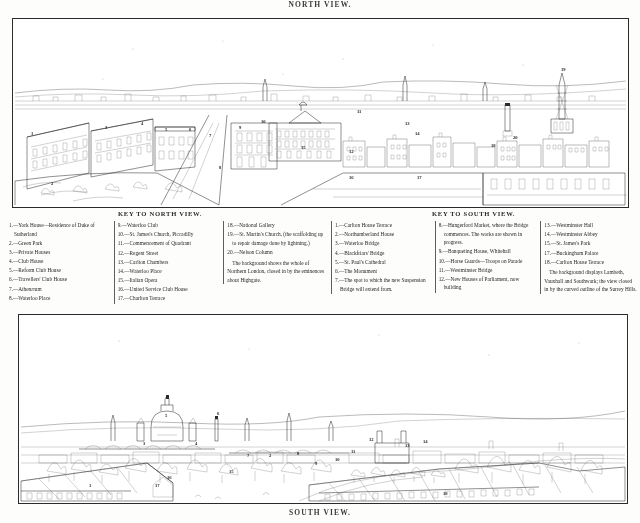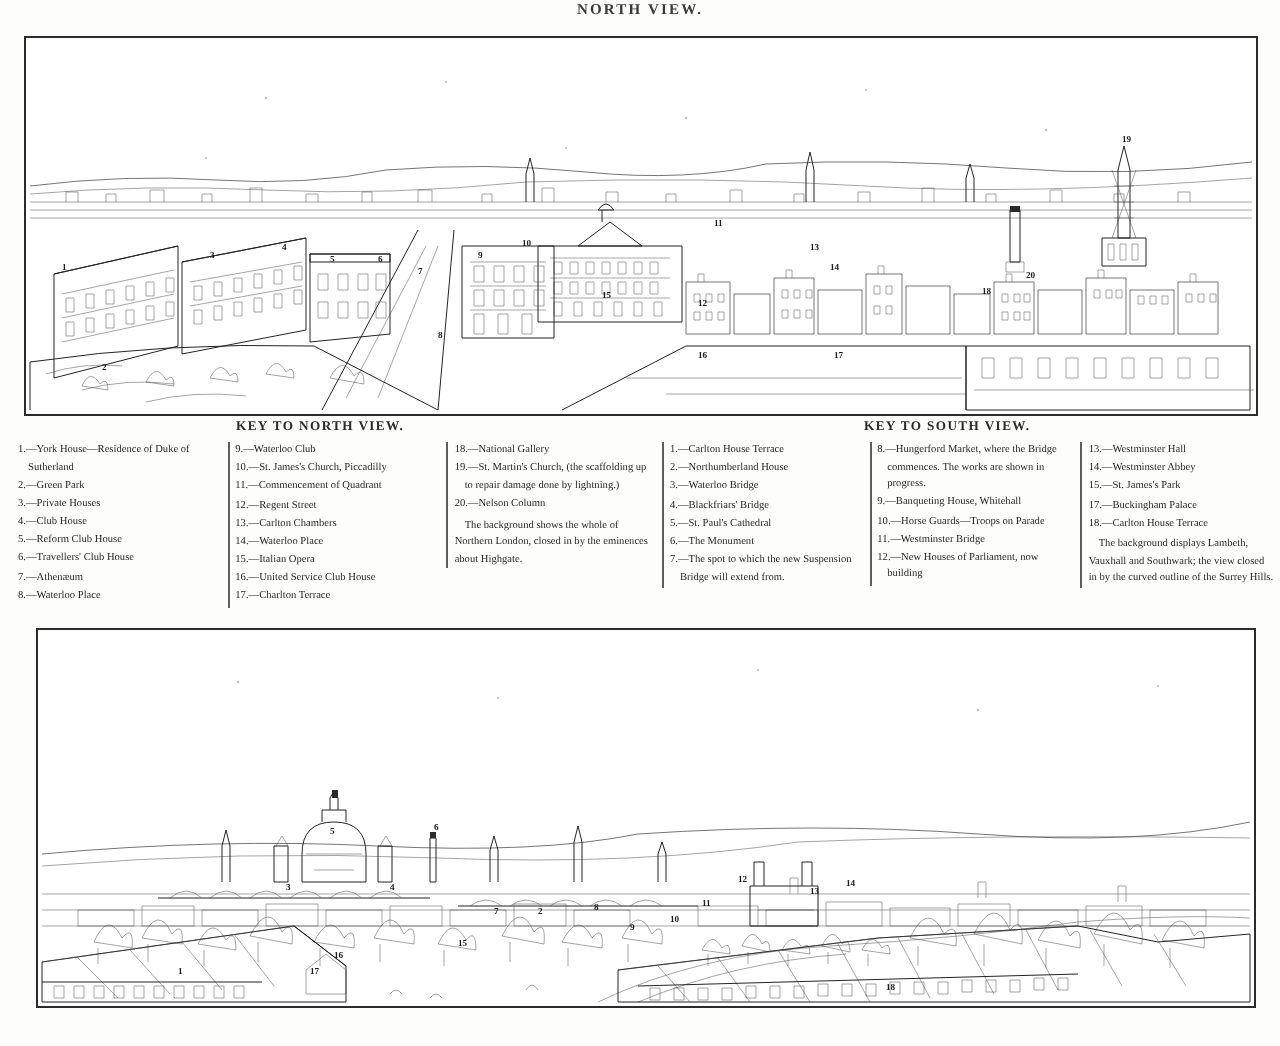--- a/index.html
+++ b/index.html
@@ -553,14 +553,15 @@
         <text class="num" x="386" y="132">13</text>
         <text class="num" x="404" y="128">14</text>
         <text class="num" x="210" y="158">15</text>
         <text class="num" x="148" y="164">16</text>
         <text class="num" x="136" y="172">17</text>
         <text class="num" x="424" y="180">18</text>
       </g>
     </svg>
   </div>
 
+  <div class="plate-caption" id="south-caption">SOUTH VIEW.</div>
 
 </div>
 
 </body></html>

